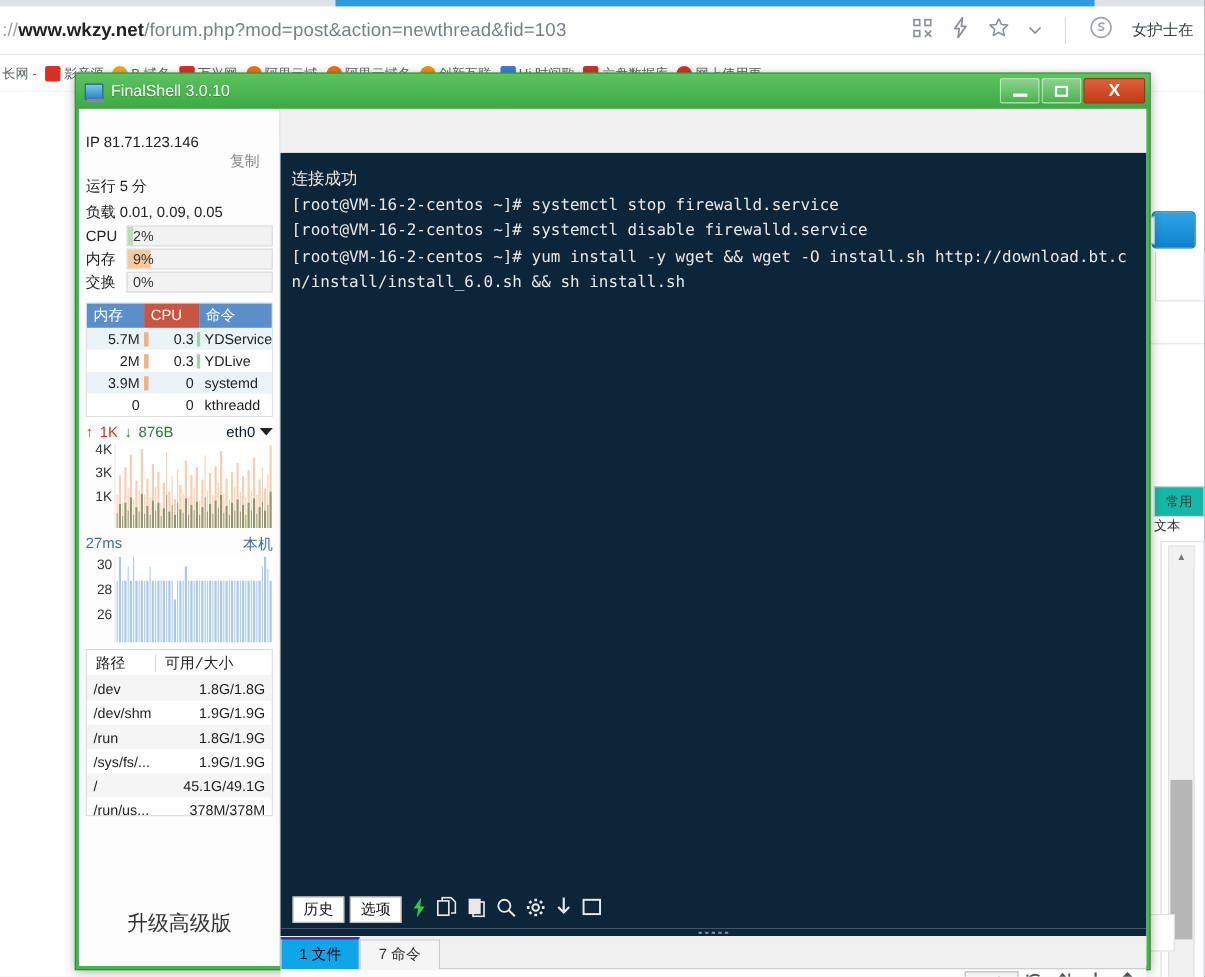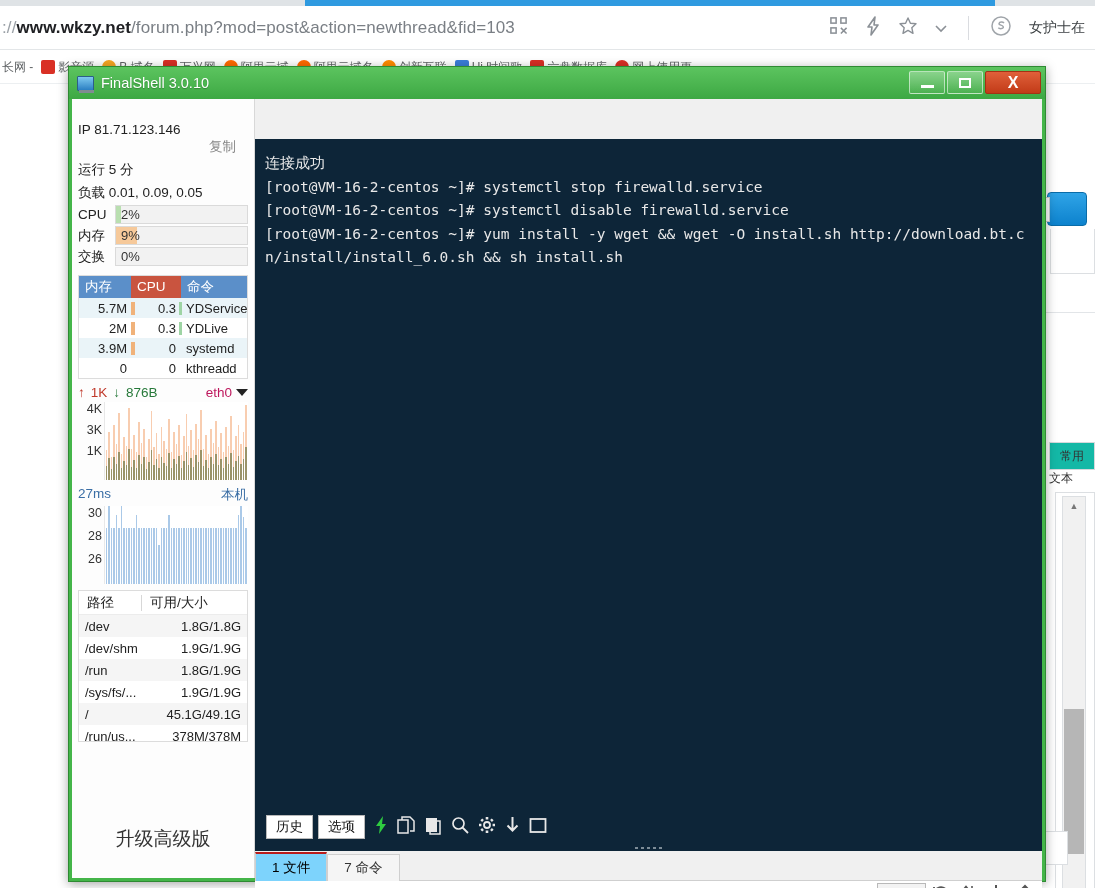--- a/index.html
+++ b/index.html
@@ -155,38 +155,38 @@
   .proc-row .c1 { width:52px; text-align:right; padding-right:4px; }
   .proc-row .bar1 { width:4px; height:13px; background:#f0b27a; margin-right:4px; }
   .proc-row .bar1.off { background:transparent; }
   .proc-row .c2 { width:40px; text-align:right; padding-right:3px; }
   .proc-row .bar2 { width:3px; height:13px; background:#9ed4a4; margin-right:4px; }
   .proc-row .bar2.off { background:transparent; }
   .proc-row .c3 { flex:1; white-space:nowrap; overflow:hidden; }
 
   .netbar { display:flex; align-items:center; gap:6px; padding:6px 6px 2px 6px; font-size:13.5px; }
   .netbar .up { color:#c0392b; } .netbar .dn { color:#27793a; }
-  .netbar .iface { margin-left:auto; color:#be185d; display:flex; align-items:center; gap:4px; }
+  .netbar .iface { margin-left:auto; color:#0f172a; display:flex; align-items:center; gap:4px; }
   .caret-dn { width:0;height:0;border-left:6px solid transparent;border-right:6px solid transparent;border-top:7px solid #222; }
 
   .graph { position:relative; margin:0 6px; height:78px; display:flex; }
   .graph .yaxis { width:26px; position:relative; font-size:12.5px; color:#333; }
   .graph .yaxis span { position:absolute; right:2px; }
   .graph .plot { flex:1; position:relative; background:#fff; border-left:1px solid #e8e8e8; overflow:hidden; }
   .bars { position:absolute; inset:0; display:flex; align-items:flex-end; gap:1px; padding:0 1px; }
   .bars i { flex:1; display:block; }
   .lat-head { display:flex; padding:6px 6px 2px 6px; font-size:13.5px; }
   .lat-head .ms { color:#3a6ea5; }
   .lat-head .host { margin-left:auto; color:#3a6ea5; }
 
   .diskbox { margin:6px 6px 0 6px; border:1px solid #dcdcdc; background:#fff; height:152px; }
   .disk-head { display:flex; font-size:13.5px; height:24px; align-items:center; border-bottom:1px solid #ececec; }
   .disk-head .p { width:62px; padding-left:8px; } 
   .disk-head .divider { width:1px; height:16px; background:#d7d7d7; }
-  .disk-head .s { flex:1; padding-left:8px; }
+  .disk-head .s { flex:1; padding-left:8px;font-family:Liberation Mono, monospace; }
   .disk-row { display:flex; font-size:13px; height:22px; align-items:center; }
   .disk-row:nth-child(even) { background:#f5f5f5; }
   .disk-row .p { width:70px; padding-left:6px; white-space:nowrap; overflow:hidden; }
   .disk-row .s { flex:1; text-align:right; padding-right:6px; white-space:nowrap; }
   .upgrade { position:absolute; left:0; right:0; bottom:26px; text-align:center; font-size:19px; color:#333; }
 
   
   .right { position:absolute; left:183px; top:0; right:0; bottom:0; background:#f0f0f0; }
   .tabstrip { position:absolute; left:0; top:0; right:0; height:40px; background:#f0f0f0;
               border-bottom:1px solid #cfcfcf; display:flex; align-items:flex-end; }
@@ -222,21 +222,21 @@
   .cbtn { background:#fff; border:1px solid #b9b9b9; font-size:13.5px; color:#111;
           padding:2px 9px; margin-left:5px; }
   .cmd-icons { display:flex; align-items:center; gap:9px; margin-left:9px; padding-right:4px; color:#e8e8e8; }
   .splitter { position:absolute; left:0; top:745px; right:0; height:7px; background:#0d2538;
               display:flex; align-items:center; justify-content:center; gap:3px; }
   .splitter i { width:3px; height:2px; background:#7d8c97; display:block; }
 
   .lowertabs { position:absolute; left:0; top:752px; right:0; height:30px;
                background:#f0f0f0; display:flex; align-items:flex-end; }
   .ltab { height:29px; padding:0 16px; display:flex; align-items:center; font-size:13.5px;
-          background:#7dd3fc; border:1px solid #cfcfcf; border-bottom:none; border-top:2px solid #b91c1c; }
+          background:#0ea5e9; border:1px solid #cfcfcf; border-bottom:none; border-top:2px solid #4c1d95; }
   .ltab.inactive { background:#f5f5f5; border-top:1px solid #cfcfcf; color:#333; height:27px; }
   .lowertabs .filler { flex:1; height:1px; background:#cfcfcf; align-self:flex-end; }
 
   .pathbar { position:absolute; left:0; top:782px; right:0; height:28px; background:#fff;
              display:flex; align-items:center; border-bottom:1px solid #d6d6d6; }
   .pathbar .pv { padding-left:8px; font-size:13.5px; color:#555; flex:1;
                  border-bottom:1px solid #bdbdbd; height:22px; line-height:22px; margin-right:4px;}
   .pathbar .hist { background:#f3f3f3; border:1px solid #b9b9b9; font-size:13.5px; padding:2px 10px; margin-right:6px;}
   .pathbar .fi { display:flex; align-items:center; gap:11px; padding-right:8px; color:#555; }
 

